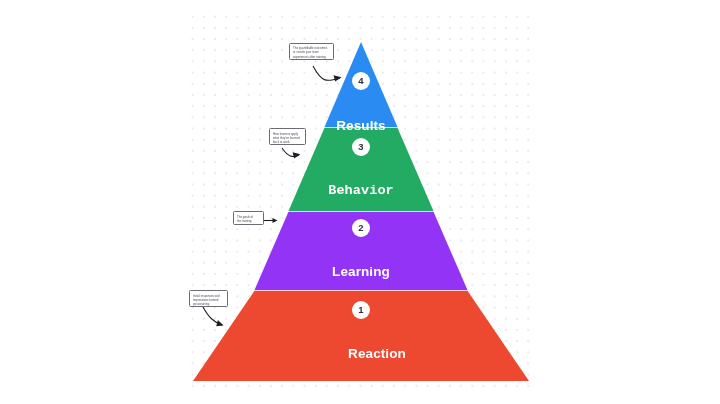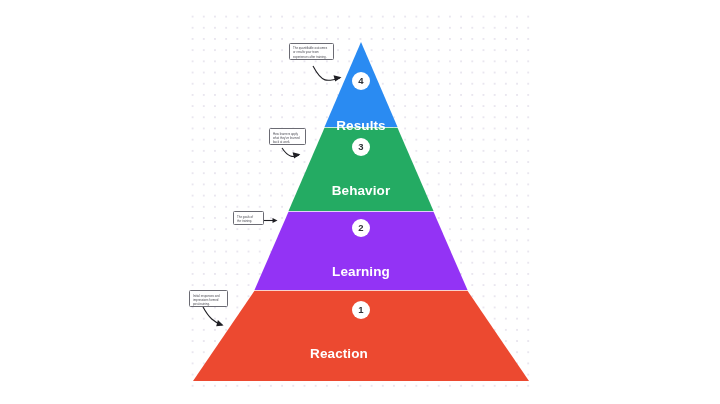--- a/index.html
+++ b/index.html
@@ -105,27 +105,27 @@
     <polygon points="277.5,220.5 272.5,218.1 272.5,222.9" fill="#1f1f24"></polygon>
 
     <path d="M 203 307 C 209 318, 214 322, 222 325" fill="none" stroke="#1f1f24" stroke-width="1.1"></path>
     <polygon points="223.6,325.6 217.9,320.1 216.2,326.2" fill="#1f1f24"></polygon>
   </svg>
 
   <div class="tier-badge" style="left:361px; top:72px;">4</div>
   <div class="tier-label" style="left:361px; top:90px;">Results</div>
 
   <div class="tier-badge" style="left:361px; top:138px;">3</div>
-  <div class="tier-label" style="left:361px; top:155px;">Behavior</div>
+  <div class="tier-label" style="left:361px; top:155px;font-family:Liberation Mono, monospace;">Behavior</div>
 
   <div class="tier-badge" style="left:361px; top:219px;">2</div>
   <div class="tier-label" style="left:361px; top:236px;">Learning</div>
 
   <div class="tier-badge" style="left:361px; top:301px;">1</div>
-  <div class="tier-label" style="left:339px; top:318px;">Reaction</div>
+  <div class="tier-label" style="left:377px; top:318px;">Reaction</div>
 
   <div class="callout" style="left:289px; top:42.5px; width:45px; height:17px;">
     <span>The quantifiable outcomes</span>
     <span>or results your team</span>
     <span>experiences after training.</span>
   </div>
 
   <div class="callout" style="left:269px; top:128px; width:37px; height:17px;">
     <span>How learners apply</span>
     <span>what they've learned</span>

